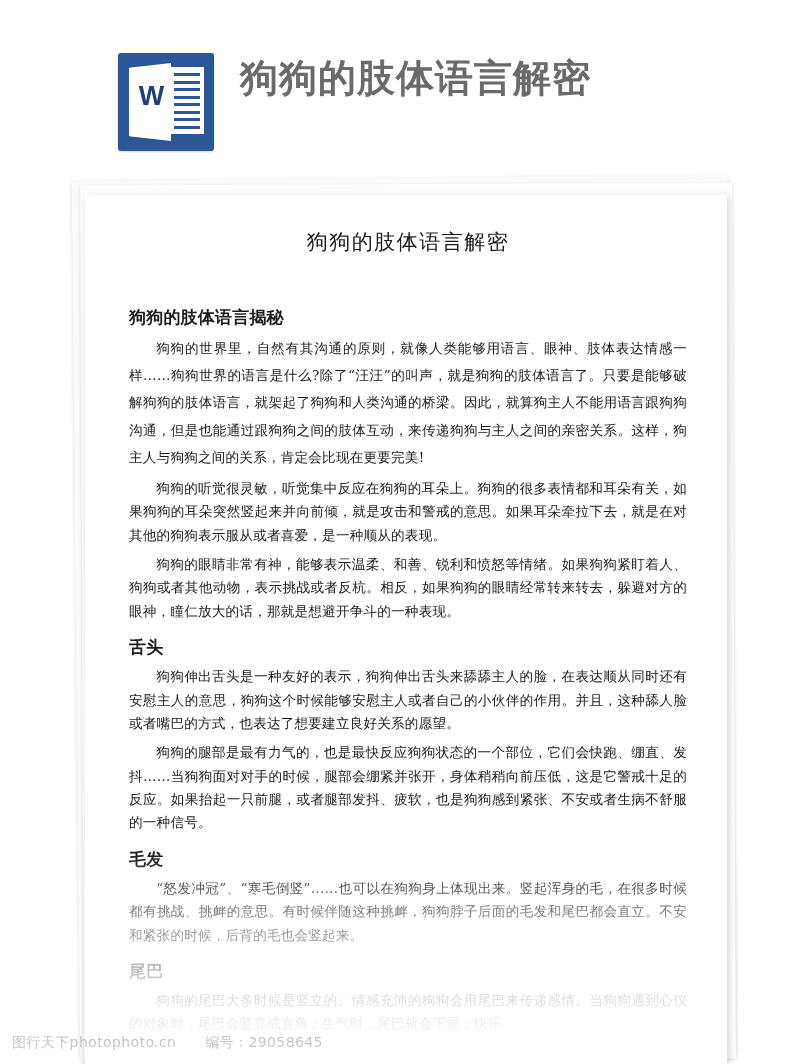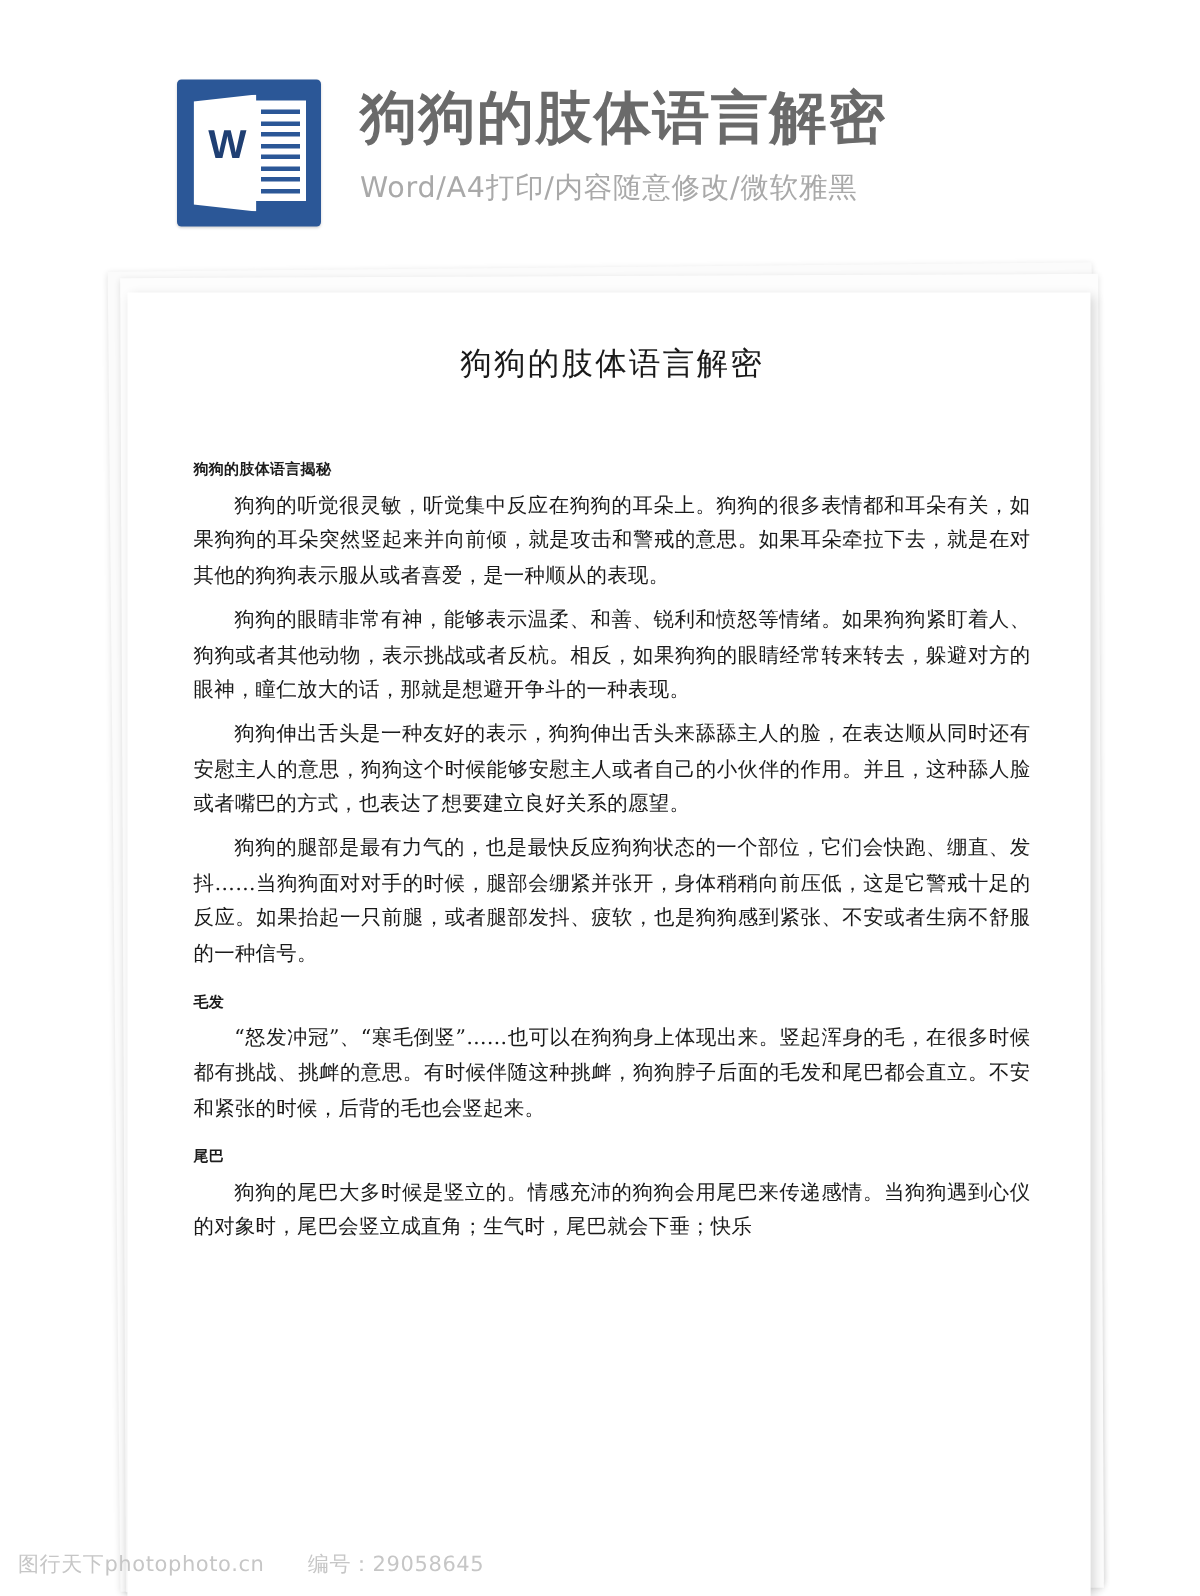--- a/index.html
+++ b/index.html
@@ -158,21 +158,21 @@
 
   .doc-title {
     text-align: center;
     font-size: 21px;
     color: #1a1a1a;
     font-family: "DejaVu Serif", "Liberation Serif", serif;
     margin-top: 33px;
     letter-spacing: 1.5px;
   }
   .h-sec {
-    font-size: 10px;
+    font-size: 17px;
     font-weight: bold;
     color: #1c1c1c;
     font-family: "DejaVu Sans", "Liberation Sans", sans-serif;
     margin-top: 13px;
     letter-spacing: 0.2px;
   }
   .h-sec.first { margin-top: 50px; }
   .p {
     font-size: 13.6px;
     color: #1a1a1a;
@@ -234,42 +234,43 @@
           <i></i>
           <i></i>
           <i></i>
           <i></i>
       </div>
       <div class="wchar">W</div>
     </div>
 
     <div class="header-text">
       <div class="header-title">狗狗的肢体语言解密</div>
-      <div class="header-sub">Word/A4打印/内容随意修改/微软雅黑</div>
     </div>
 
   </div>
 </div>
 
 <div class="stack">
 
   <div class="sheet-back2"></div>
   <div class="sheet-back1"></div>
 
   <div class="sheet-main">
     <div class="doc-body">
 
       <div class="doc-title">狗狗的肢体语言解密</div>
 
       <div class="h-sec first">狗狗的肢体语言揭秘</div>
+      <div class="p lead">狗狗的世界里，自然有其沟通的原则，就像人类能够用语言、眼神、肢体表达情感一样……狗狗世界的语言是什么?除了“汪汪”的叫声，就是狗狗的肢体语言了。只要是能够破解狗狗的肢体语言，就架起了狗狗和人类沟通的桥梁。因此，就算狗主人不能用语言跟狗狗沟通，但是也能通过跟狗狗之间的肢体互动，来传递狗狗与主人之间的亲密关系。这样，狗主人与狗狗之间的关系，肯定会比现在更要完美!</div>
 
       <div class="p">狗狗的听觉很灵敏，听觉集中反应在狗狗的耳朵上。狗狗的很多表情都和耳朵有关，如果狗狗的耳朵突然竖起来并向前倾，就是攻击和警戒的意思。如果耳朵牵拉下去，就是在对其他的狗狗表示服从或者喜爱，是一种顺从的表现。</div>
 
       <div class="p">狗狗的眼睛非常有神，能够表示温柔、和善、锐利和愤怒等情绪。如果狗狗紧盯着人、狗狗或者其他动物，表示挑战或者反杭。相反，如果狗狗的眼睛经常转来转去，躲避对方的眼神，瞳仁放大的话，那就是想避开争斗的一种表现。</div>
 
+      <div class="h-sec">舌头</div>
       <div class="p">狗狗伸出舌头是一种友好的表示，狗狗伸出舌头来舔舔主人的脸，在表达顺从同时还有安慰主人的意思，狗狗这个时候能够安慰主人或者自己的小伙伴的作用。并且，这种舔人脸或者嘴巴的方式，也表达了想要建立良好关系的愿望。</div>
 
       <div class="p">狗狗的腿部是最有力气的，也是最快反应狗狗状态的一个部位，它们会快跑、绷直、发抖……当狗狗面对对手的时候，腿部会绷紧并张开，身体稍稍向前压低，这是它警戒十足的反应。如果抬起一只前腿，或者腿部发抖、疲软，也是狗狗感到紧张、不安或者生病不舒服的一种信号。</div>
 
       <div class="h-sec">毛发</div>
       <div class="p">“怒发冲冠”、“寒毛倒竖”……也可以在狗狗身上体现出来。竖起浑身的毛，在很多时候都有挑战、挑衅的意思。有时候伴随这种挑衅，狗狗脖子后面的毛发和尾巴都会直立。不安和紧张的时候，后背的毛也会竖起来。</div>
 
       <div class="h-sec">尾巴</div>
       <div class="p">狗狗的尾巴大多时候是竖立的。情感充沛的狗狗会用尾巴来传递感情。当狗狗遇到心仪的对象时，尾巴会竖立成直角；生气时，尾巴就会下垂；快乐</div>
 

